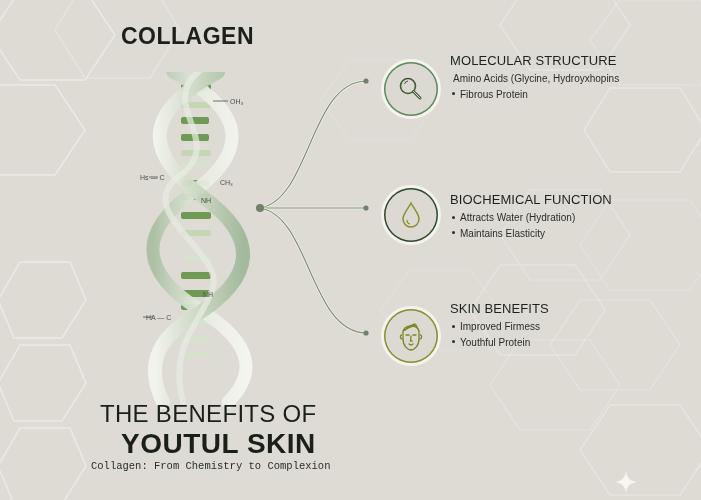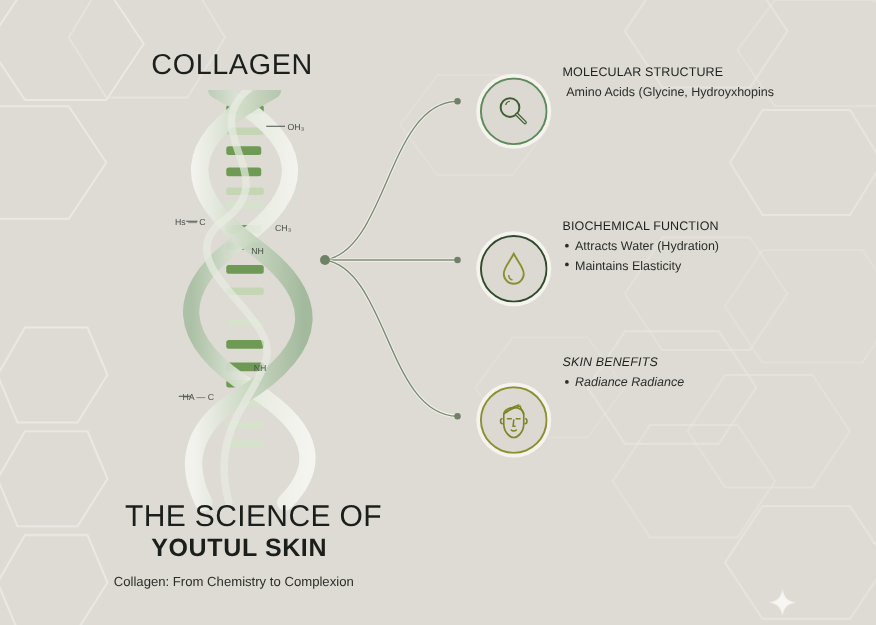--- a/index.html
+++ b/index.html
@@ -6,37 +6,37 @@
     body {
       width: 701px; height: 500px; overflow: hidden;
       background: #dedbd5;
       font-family: "Liberation Sans", "DejaVu Sans", sans-serif;
       color: #1e221e;
       position: relative;
     }
     .bg-pattern { position: absolute; left: 0; top: 0; width: 701px; height: 500px; }
     .abs { position: absolute; }
     .collagen-title {
-      left: 121px; top: 38px; font-size: 23px; letter-spacing: 0.5px;
-      color: #1c201c; font-weight: 400;
+      left: 121px; top: 23px; font-size: 23px; letter-spacing: 0.5px;
+      color: #1c201c; font-weight: 700;
     }
     .helix { left: 118px; top: 72px; width: 160px; height: 340px; }
     .connectors { left: 250px; top: 70px; width: 140px; height: 275px; }
     .icon-circle {
       width: 54px; height: 54px; border-radius: 50%;
       background: #dcd9d3; box-shadow: 0 0 0 3px #f5f3ee;
       display: flex; align-items: center; justify-content: center;
     }
     .section { left: 450px; width: 250px; }
-    .section-title { font-size: 10px; font-weight: 400; color: #1e221e; letter-spacing: 0.1px; margin-bottom: 3px; }
+    .section-title { font-size: 13px; font-weight: 400; color: #1e221e; letter-spacing: 0.1px; margin-bottom: 3px; }
     .section-item { font-size: 10px; color: #2a2e2a; line-height: 15.5px; white-space: nowrap; }
     .bullet { display: inline-block; width: 3px; height: 3px; border-radius: 50%; background: #2a2e2a; margin: 0 5px 2px 2px; vertical-align: middle; }
     .main-title-1 { left: 100px; top: 400px; font-size: 24px; color: #1b1f1b; letter-spacing: 0.3px; }
-    .main-title-2 { left: 121px; top: 428px; font-size: 20px; font-weight: 700; color: #1b1f1b; letter-spacing: 0.5px; }
-    .subtitle { left: 91px; top: 460px; font-size: 10.5px; color: #2a2e2a; }
+    .main-title-2 { left: 121px; top: 428px; font-size: 28px; font-weight: 700; color: #1b1f1b; letter-spacing: 0.5px; }
+    .subtitle { left: 91px; top: 460px; font-size: 10.5px; color: #2a2e2a; font-family: Liberation Mono, monospace; }
     .sparkle { left: 615px; top: 471px; width: 22px; height: 22px; }
   </style>
 </head>
 <body>
 
 <svg class="bg-pattern" viewBox="0 0 701 500">
   <g fill="none" stroke="#ecebe6" stroke-width="1.6" opacity="0.85">
     <polygon points="20,-10 85,-10 115,35 85,80 20,80 -10,35"></polygon>
     <polygon points="-10,85 55,85 85,130 55,175 -10,175 -40,130"></polygon>
     <polygon points="20,20 85,20 115,65 85,110 20,110 -10,65" opacity="0"></polygon>
@@ -153,32 +153,34 @@
       <path d="M18,16 L21,16"></path>
       <path d="M16,17 L15.5,22 L17,22"></path>
       <path d="M14,25 C15,26 17,26 18,25"></path>
     </g>
   </svg>
 </div>
 
 <div class="abs section" style="top:53px;">
   <div class="section-title">MOLECULAR STRUCTURE</div>
   <div class="section-item"><span style="margin-left:3px;margin-top:20px;">Amino Acids (Glycine, Hydroyxhopins</span></div>
+  <div class="section-item"><span class="bullet"></span><span>Fibrous Protein</span></div>
 </div>
 
-<div class="abs section" style="top:176px;">
+<div class="abs section" style="top:192px;">
   <div class="section-title">BIOCHEMICAL FUNCTION</div>
   <div class="section-item"><span class="bullet"></span><span>Attracts Water (Hydration)</span></div>
   <div class="section-item"><span class="bullet"></span><span>Maintains Elasticity</span></div>
 </div>
 
-<div class="abs section" style="top:285px;font-style:italic;">
+<div class="abs section" style="top:301px;">
   <div class="section-title">SKIN BENEFITS</div>
-  <div class="section-item"><span class="bullet"></span><span>Radiance Radiance</span></div>
+  <div class="section-item"><span class="bullet"></span><span>Improved Firmess</span></div>
+  <div class="section-item"><span class="bullet"></span><span>Youthful Protein</span></div>
 </div>
 
-<div class="abs main-title-1">THE SCIENCE OF</div>
+<div class="abs main-title-1">THE BENEFITS OF</div>
 <div class="abs main-title-2">YOUTUL SKIN</div>
 <div class="abs subtitle">Collagen: From Chemistry to Complexion</div>
 
 <svg class="abs sparkle" viewBox="0 0 22 22">
   <path d="M11,0 C12,7 15,10 22,11 C15,12 12,15 11,22 C10,15 7,12 0,11 C7,10 10,7 11,0 Z" fill="#f7f6f2"></path>
 </svg>
 
 </body></html>

